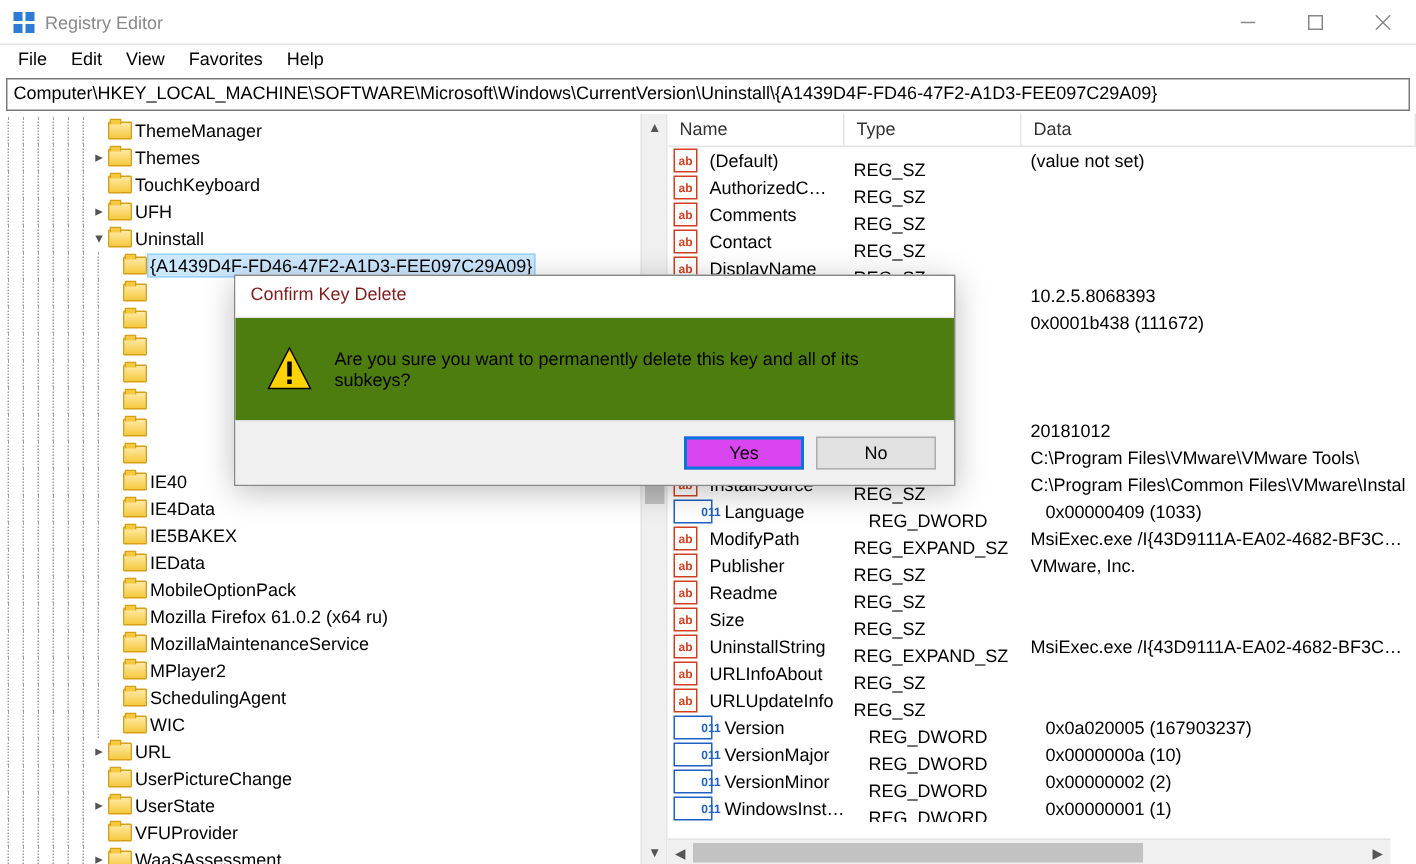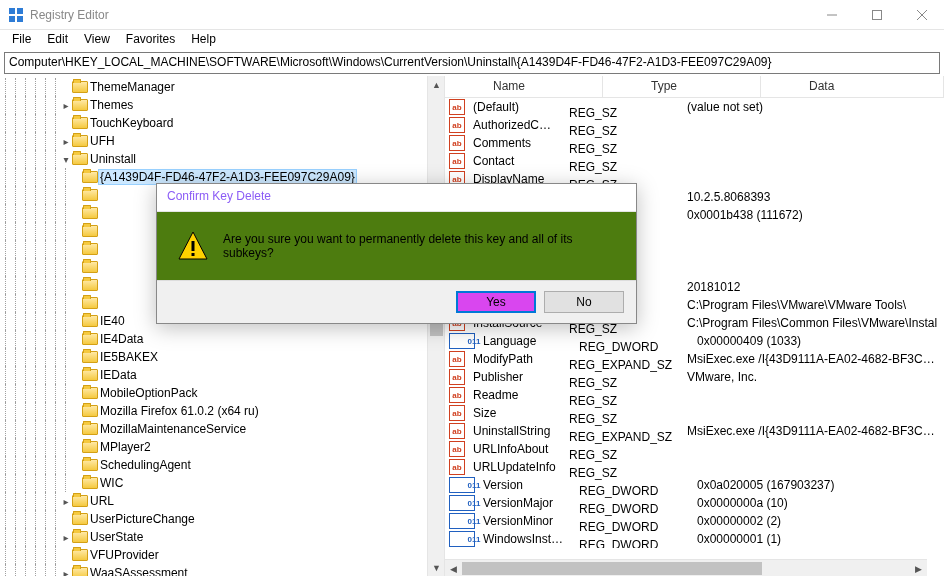--- a/index.html
+++ b/index.html
@@ -22,41 +22,41 @@
 .list-pane { flex: 1; overflow: hidden; position: relative; }
 
 .tree { padding: 2px 0; }
 .tree-row { display: flex; align-items: center; height: 18px; white-space: nowrap; }
 .tree-row .twisty { width: 12px; text-align: center; color: #555; font-size: 10px; }
 .tree-row .label { padding: 0 2px; }
 .tree-row.selected .label { background: #cce8ff; border: 1px solid #99d1ff; padding: 0 1px; }
 .vline { display: inline-block; width: 1px; height: 18px; border-left: 1px dotted #a0a0a0; margin-left: 5px; margin-right: 4px; }
 
 .list-header { display: flex; border-bottom: 1px solid #e5e5e5; height: 22px; background: #fff; }
-.list-header .col { padding: 3px 8px; border-right: 1px solid #e5e5e5; color: #333; margin-left: 40px; }
+.list-header .col { padding: 3px 8px; border-right: 1px solid #e5e5e5; color: #333; }
 .col-name { width: 118px; }
 .col-type { width: 118px; }
 .col-data { flex: 1; }
 
 .list-body { overflow: hidden; }
 .list-row { display: flex; height: 18px; align-items: center; }
 .list-row .cell { padding: 0 6px; white-space: nowrap; overflow: hidden; text-overflow: ellipsis; }
 .list-row .icon { width: 16px; height: 16px; margin-left: 4px; margin-right: 2px; flex-shrink: 0; }
 .cell-name { width: 96px; }
 .cell-type { width: 118px; margin-top: 11px; }
 .cell-data { flex: 1; }
 
 .reg-icon-sz { border: 1px solid #d04020; background: #fff; display: flex; align-items: center; justify-content: center; font-size: 8px; color: #d04020; font-weight: bold; }
 .reg-icon-dw { border: 1px solid #2060c0; background: #fff; display: flex; align-items: center; justify-content: center; font-size: 8px; color: #2060c0; font-weight: bold; padding-left: 24px; }
 
 .folder-icon { display: inline-block; width: 16px; height: 12px; background: linear-gradient(#ffe9a6, #f5c93f); border: 1px solid #d4a015; border-radius: 1px; position: relative; }
 .folder-icon::before { content: ""; position: absolute; top: -3px; left: 0; width: 6px; height: 3px; background: #f5c93f; border: 1px solid #d4a015; border-bottom: none; border-radius: 1px 1px 0 0; }
 
 .dialog-overlay { position: absolute; top: 183px; left: 156px; width: 481px; background: #fff; border: 1px solid #888; box-shadow: 0 4px 20px rgba(0,0,0,0.25); z-index: 10; }
-.dialog-title { height: 28px; padding: 5px 10px; font-size: 12px; color: #8b5cf6; background: #fff; border-bottom: 1px solid #e5e5e5; }
+.dialog-title { height: 28px; padding: 5px 10px; font-size: 12px; color: #7f1d1d; background: #fff; border-bottom: 1px solid #e5e5e5; }
 .dialog-body { display: flex; padding: 18px 14px 18px 20px; align-items: center; background: #4d7c0f; }
 .dialog-icon { width: 32px; height: 32px; margin-right: 14px; }
 .dialog-text { font-size: 12px; color: #000; }
 .dialog-footer { background: #f0f0f0; padding: 10px 12px; display: flex; justify-content: flex-end; gap: 8px; border-top: 1px solid #ddd; }
 .dlg-btn { width: 80px; height: 22px; background: #e1e1e1; border: 1px solid #adadad; font-size: 12px; }
 .dlg-btn.primary { border: 2px solid #0078d7; background: #d946ef; }
 
 .warning-triangle { fill: #ffd200; stroke: #000; stroke-width: 1; }
 
 .scrollbar-v { position: absolute; right: 0; top: 0; bottom: 0; width: 17px; background: #f0f0f0; border-left: 1px solid #e5e5e5; }

